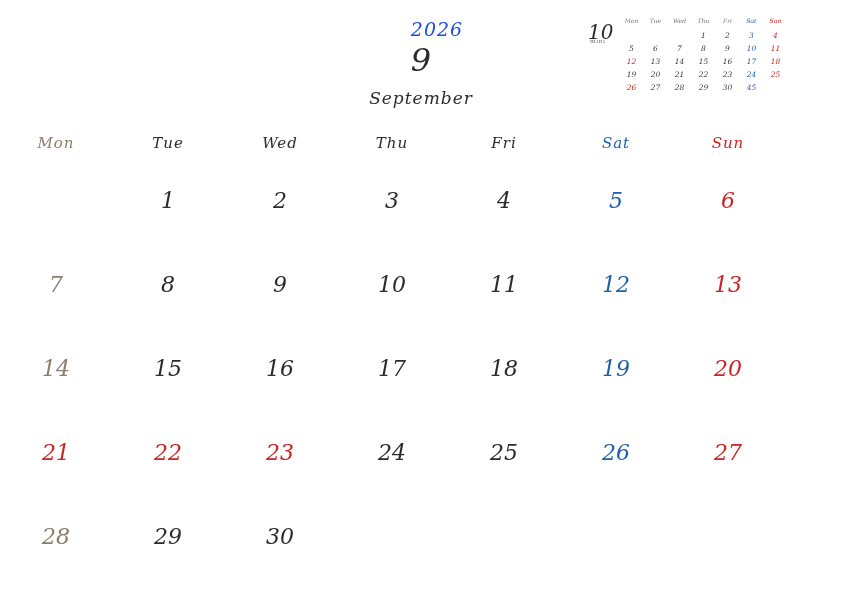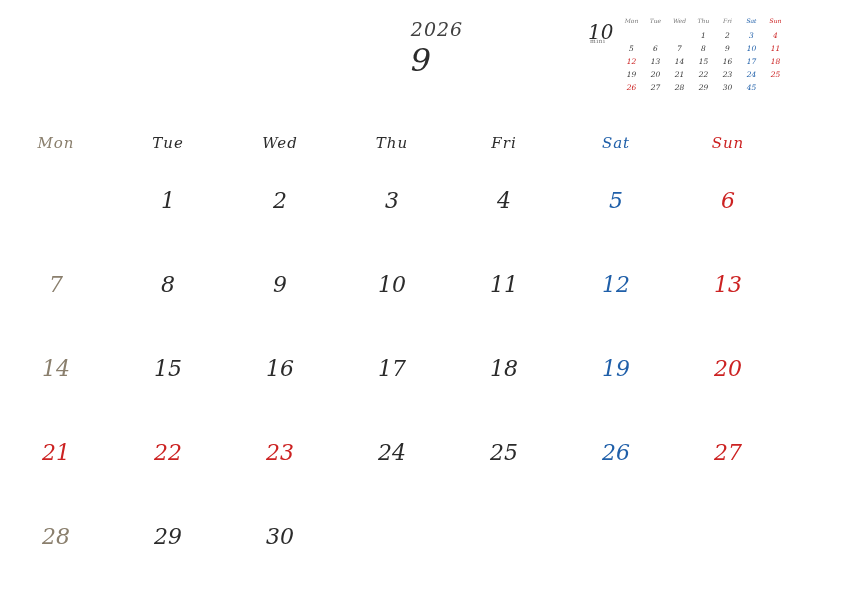--- a/index.html
+++ b/index.html
@@ -21,21 +21,21 @@
     position: absolute;
     left: 0;
     top: 18px;
     width: 842px;
     text-align: center;
     pointer-events: none;
   }
   .year {
     font-size: 19px;
     letter-spacing: 1px;
-    color: #404040;
+    color: #1d4ed8;
     font-style: italic;
     font-family: "DejaVu Serif", serif;
     margin-left: 32px;
   }
   .month-num {
     font-size: 32px;
     line-height: 1.0;
     margin-top: 4px;
     color: #2b2b2b;
     font-style: italic;
@@ -142,20 +142,21 @@
   .week-row .cell.sun { color: #cc2222; }
   .week-row .cell.hol { color: #cc2222; }
   .week-row .cell.empty { color: transparent; }
 </style>
 </head>
 <body>
 
 <div class="header">
   <div class="year">2026</div>
   <div class="month-num">9</div>
+  <div class="month-name">September</div>
 </div>
 
 <div class="mini-wrap">
   <div class="mini-month">
     <span>10</span>
     <span class="mini-label">mini</span>
   </div>
   <table class="mini">
     <thead>
       <tr>

